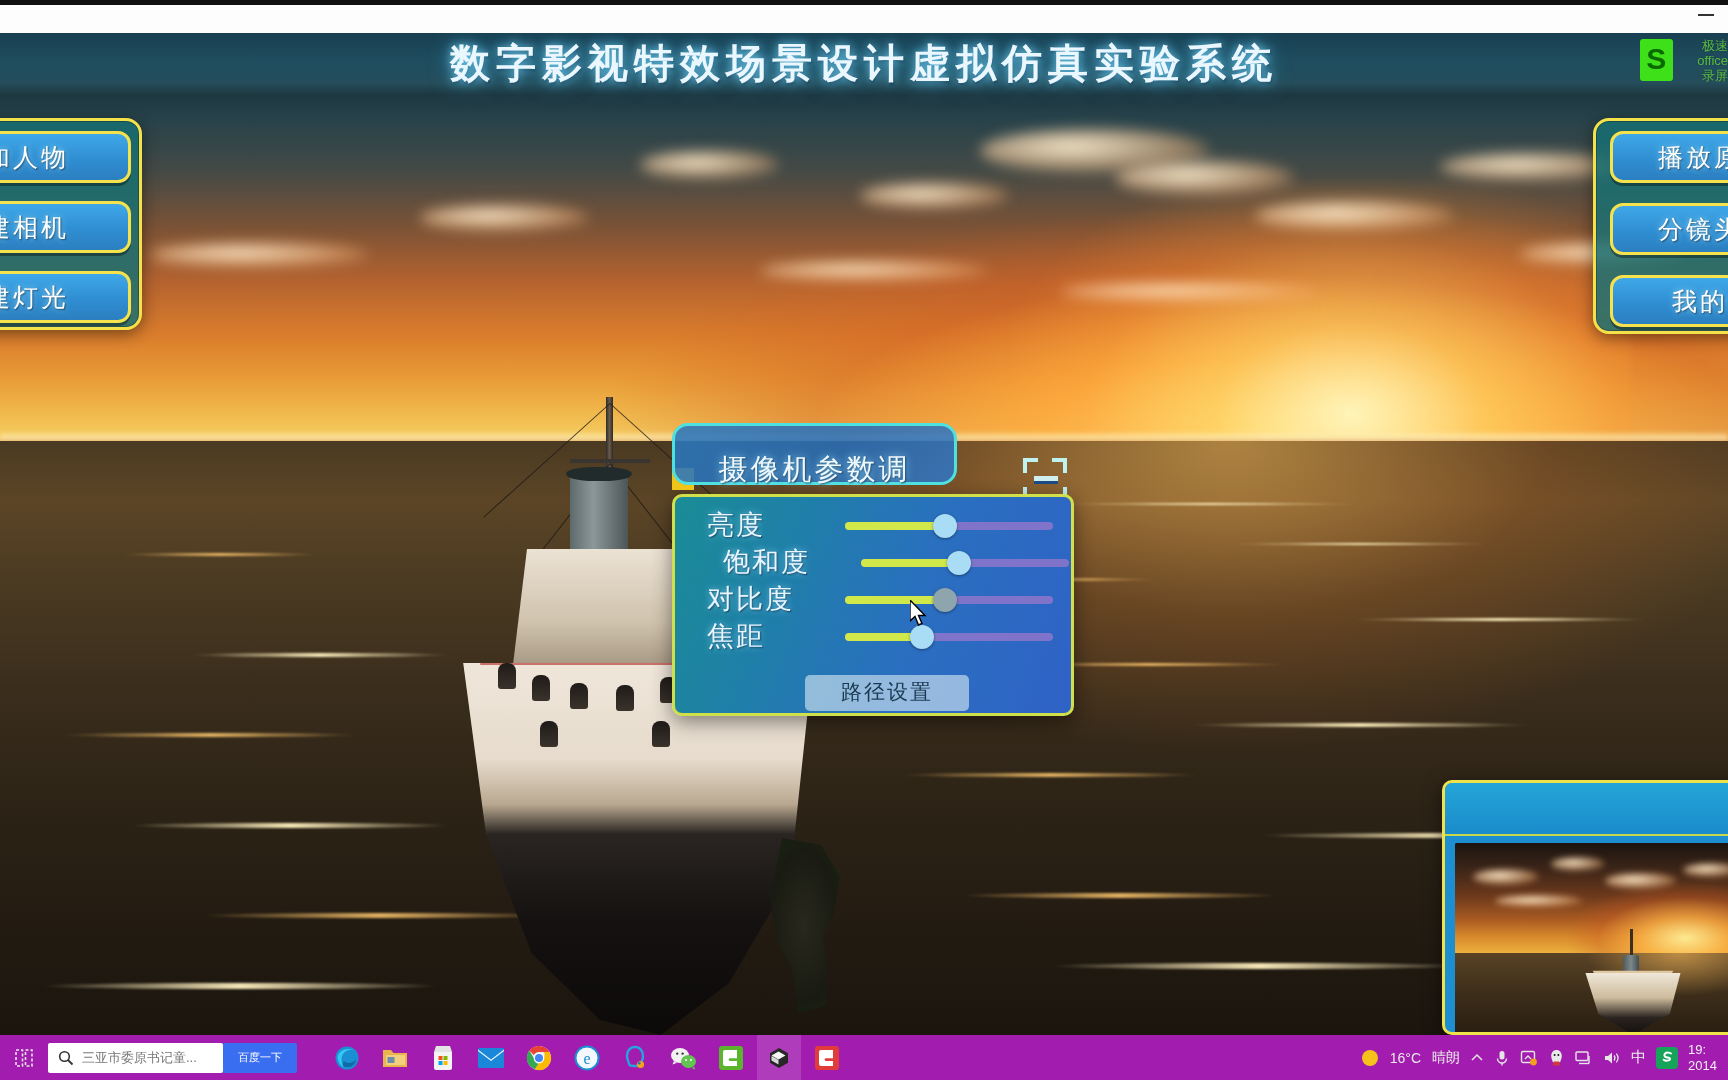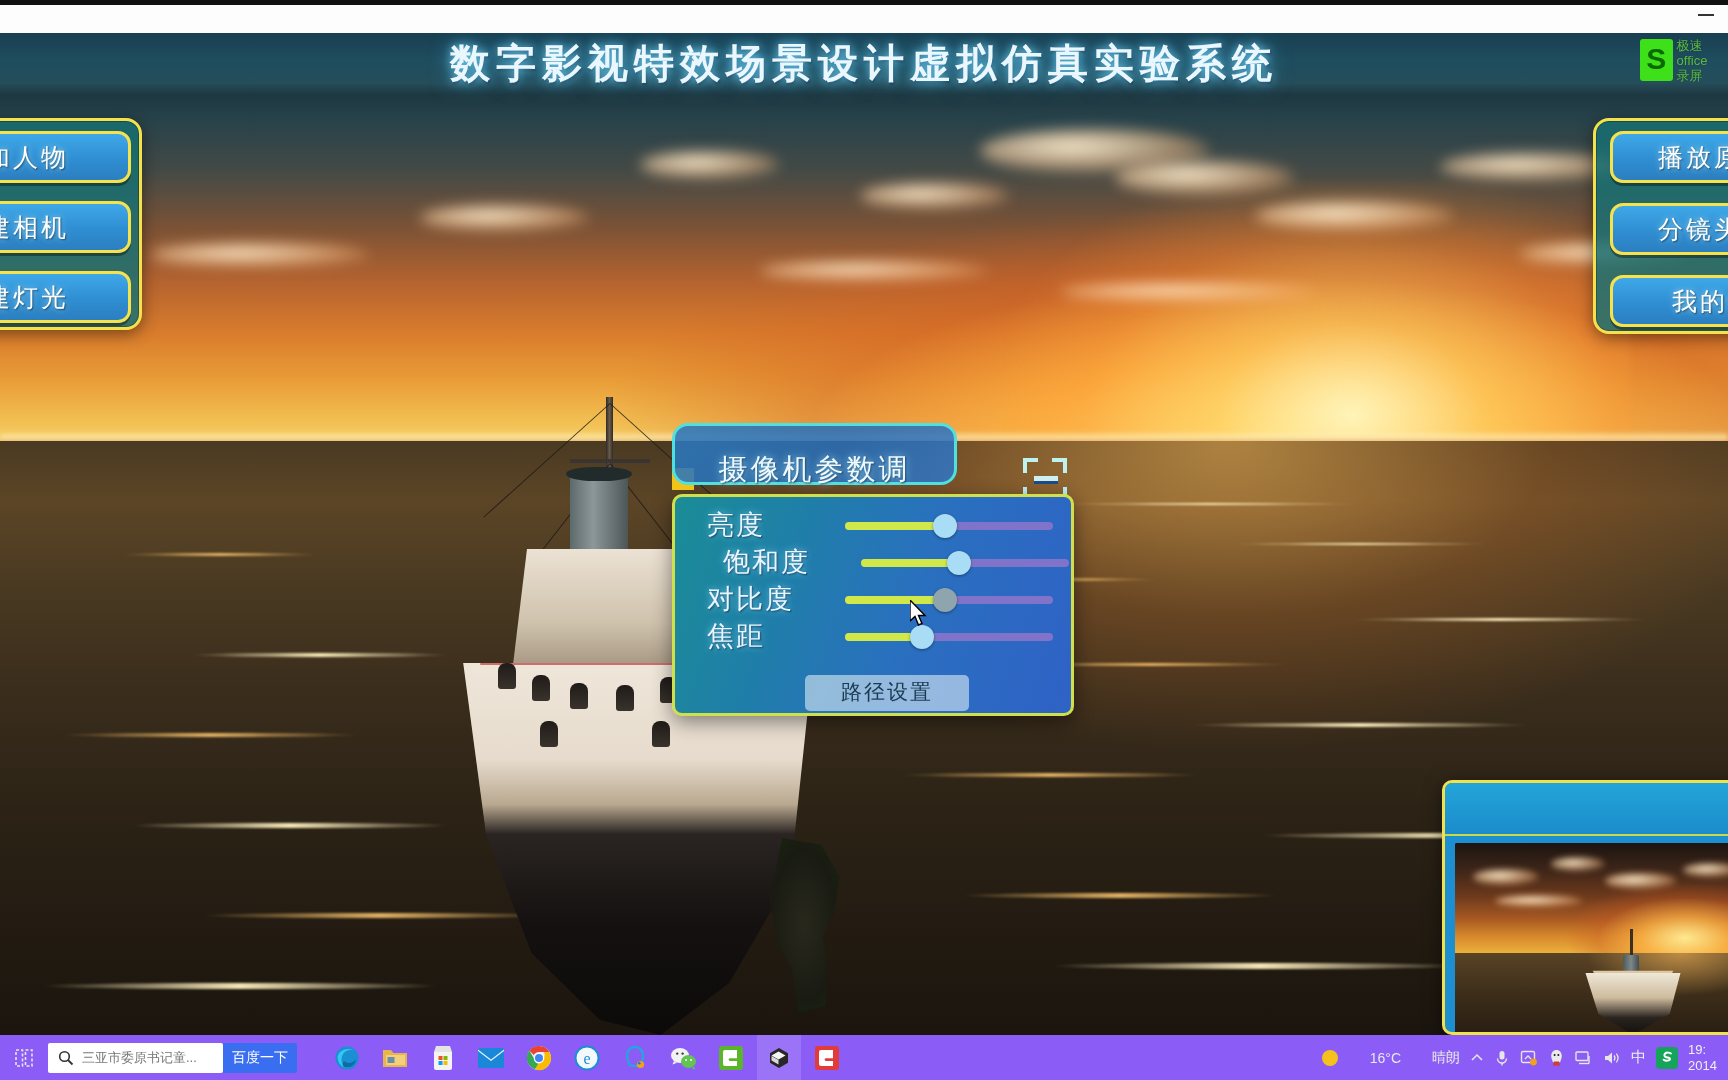--- a/index.html
+++ b/index.html
@@ -192,33 +192,33 @@
   .pv-funnel { position:absolute; left:50px; top:26px; width:16px; height:22px;
     background:linear-gradient(90deg,#4e5a5c,#7d888a,#434c4e); border-radius:2px; }
 
   
   .watermark { position:absolute; left:1640px; top:36px; width:88px; height:48px;
     z-index:58; display:flex; align-items:center; gap:4px; }
   .wm-box { width:36px; height:42px; background:#3ee019; border-radius:3px;
     color:#0a6a00; font-size:30px; font-weight:bold; line-height:40px;
     text-align:center; }
   .wm-txt { color:#63cc3a; font-size:13px; line-height:15px; opacity:.85;
-    text-shadow:0 0 2px rgba(0,0,0,.3); }
+    text-shadow:0 0 2px rgba(0,0,0,.3);text-align:right; }
 
   
   .taskbar { position:absolute; left:0; top:1035px; width:1728px; height:45px;
-    background:#8b5cf6; z-index:70; display:flex; align-items:center; }
+    background:#a21caf; z-index:70; display:flex; align-items:center; }
   .tb-start { width:48px; height:45px; display:flex; align-items:center;
     justify-content:center; cursor:pointer; }
   .tb-search { position:relative; width:175px; height:30px; background:#fff;
     border-radius:2px; display:flex; align-items:center; cursor:text; }
   .tb-search .mag { margin:0 8px 0 10px; }
   .tb-search input { border:0; outline:0; width:116px; font-size:13px; color:#777;
     font-family:"Liberation Sans",sans-serif; background:transparent; }
-  .tb-baidu { width:74px; height:30px; background:#3a6ef0; color:#fff; font-size:14px;
+  .tb-baidu { width:74px; height:30px; background:#3a6ef0; color:#fff; font-size:11px;
     display:flex; align-items:center; justify-content:center; cursor:pointer;
     border-radius:0 2px 2px 0; }
   .tb-icons { display:flex; align-items:center; gap:4px; margin-left:28px; }
   .tb-ic { width:44px; height:45px; display:flex; align-items:center;
     justify-content:center; cursor:pointer; position:relative; }
   .tb-ic.active { background:rgba(255,255,255,.14); }
   .tb-right { margin-left:auto; display:flex; align-items:center; gap:10px;
     padding-right:4px; color:#e9e9e9; font-size:14px; }
   .tray-ic { cursor:pointer; display:flex; align-items:center; }
   .tb-clock { font-size:13px; line-height:16px; text-align:left; color:#f0f0f0;
@@ -506,21 +506,21 @@
       <div class="tb-ic">
         <svg width="24" height="24" viewBox="0 0 24 24">
           <rect x="0" y="0" width="24" height="24" rx="3" fill="#e23b3b"></rect>
           <path d="M18 4H6a2 2 0 0 0-2 2v12a2 2 0 0 0 2 2h12v-5h-7a1.4 1.4 0 0 1 0-2.8h7z" fill="#fff"></path>
         </svg>
       </div>
     </div>
 
     <div class="tb-right">
 
-      <div class="tray-ic" style="gap:23px;">
+      <div class="tray-ic" style="gap:3px;">
         <svg width="22" height="22" viewBox="0 0 22 22">
           <circle cx="11" cy="11" r="8" fill="#f5c21b"></circle>
         </svg>
         <span style="margin-left:6px;">16°C</span>
         <span style="margin-left:8px;">晴朗</span>
       </div>
 
       <div class="tray-ic">
         <svg width="14" height="14" viewBox="0 0 14 14">
             <polyline points="2,9 7,4 12,9" fill="none" stroke="#e6e6e6" stroke-width="1.5"></polyline>

